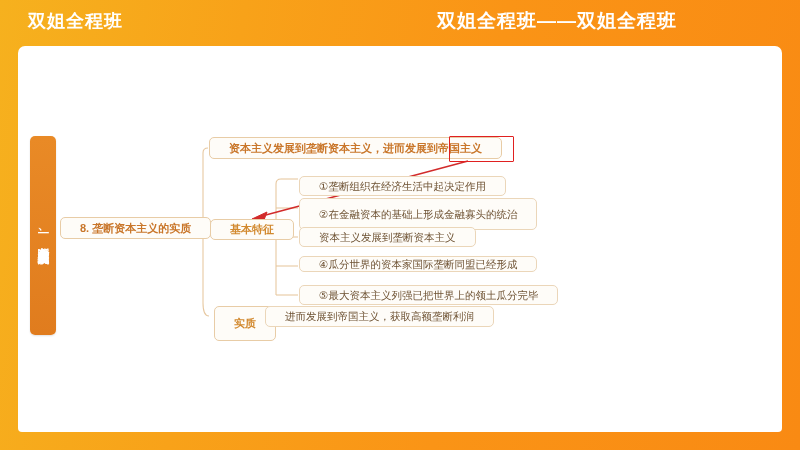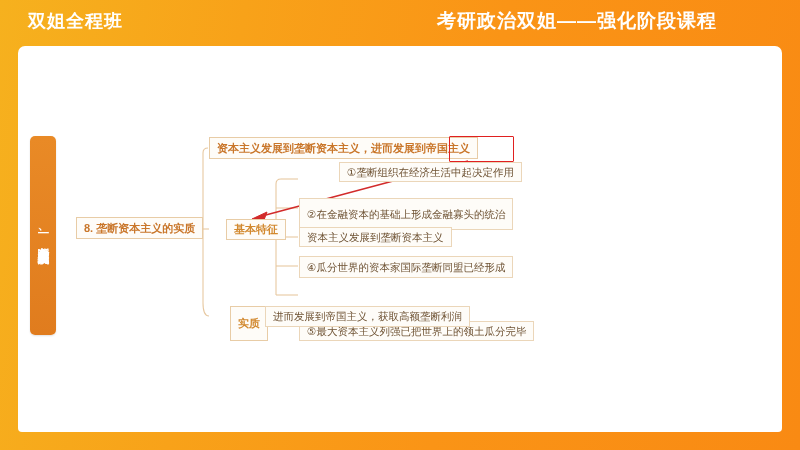--- a/index.html
+++ b/index.html
@@ -42,75 +42,73 @@
     writing-mode:vertical-rl;text-orientation:upright;
     font-size:11.5px;font-weight:700;color:#ffffff;
     line-height:13px;letter-spacing:0.5px;
   }
 
   
   .node{
     position:absolute;
     background:#FEFCF8;
     border:1px solid #EBD6B9;
-    border-radius:0;
+    border-radius:5px;
     color:#7A5A33;
     font-size:10.5px;
     line-height:1;
     white-space:nowrap;
     display:flex;align-items:center;
-    padding:0 7px;
+    padding:0 19px;
     box-sizing:border-box;
   }
   .node.root{
     color:#C9762A;font-weight:700;font-size:11px;
     border-color:#E8CCA6;
-    margin-left:16px;
   }
   .node.branch{
     color:#D2892F;font-weight:700;font-size:11px;
     border-color:#E8CCA6;
-    margin-left:16px;
   }
   .node.headline{
     color:#C9762A;font-weight:700;font-size:11px;
     border-color:#E8CCA6;
   }
   .node.leaf{color:#6E5233;}
 
   
   #node-root      {left:60px; top:217px; height:22px;}
   #node-headline  {left:209px;top:137px; height:22px;}
   #node-feature   {left:210px;top:219px; height:21px;}
   #node-essence   {left:214px;top:306px; height:35px;}
-  #leaf-1         {left:299px;top:162px; height:20px;margin-left:40px;}
+  #leaf-1         {left:299px;top:176px; height:20px;}
   #leaf-2         {left:299px;top:198px; height:32px;}
   #leaf-3         {left:299px;top:227px; height:20px;}
-  #leaf-4         {left:299px;top:256px; height:22px;}
-  #leaf-5         {left:299px;top:285px; height:20px;margin-top:36px;}
+  #leaf-4         {left:299px;top:256px; height:16px;}
+  #leaf-5         {left:299px;top:285px; height:20px;}
   #node-essence-txt{left:265px;top:306px; height:21px;}
 
   
   .redbox{
     position:absolute;left:449px;top:136px;width:63px;height:24px;
     border:1.6px solid #E02020;border-radius:1px;
     pointer-events:none;
   }
 
   
   .wires{position:absolute;left:0;top:0;width:800px;height:450px;}
 </style>
 </head>
 <body>
 
 <div class="slide">
 
   <div class="header">
     <div class="brand">双姐全程班</div>
-    <div class="course-title">考研政治双姐——强化阶段课程</div>
+    <div class="course-title">双姐全程班——双姐全程班</div>
   </div>
 
   <div class="card">
 
     <svg class="wires" viewBox="0 0 800 450" width="800" height="450" style="left:-18px;top:-46px;">
       <g fill="none" stroke="#E7C8A0" stroke-width="1.1">
 
         <path d="M196,228 L203,228"></path>
 
         <path d="M203,153 L203,303"></path>

